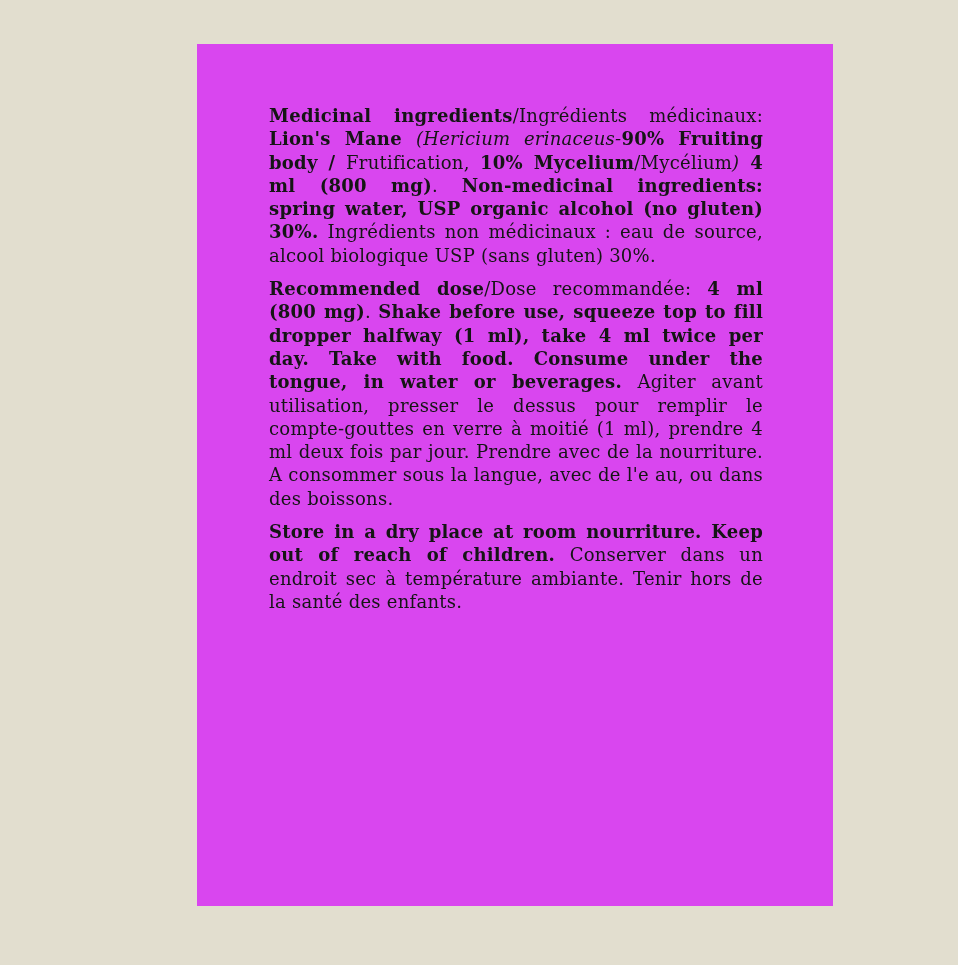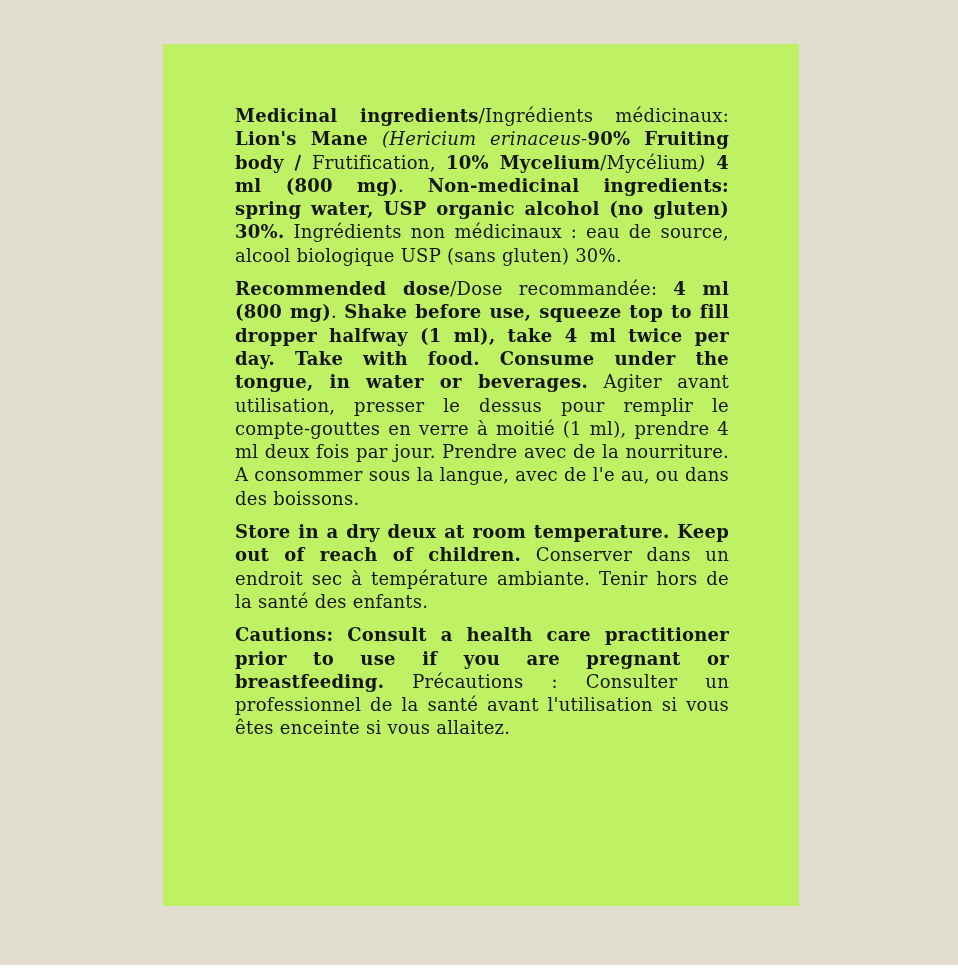--- a/index.html
+++ b/index.html
@@ -55,21 +55,20 @@
   }
   .run-regular {
     font-weight: 400;
   }
 </style>
 </head>
 <body>
 
 <div class="canvas" style="background: rgb(255, 255, 255);">
   <div class="beige-backdrop" style="background: rgb(226, 222, 207);"></div>
-  <div class="label-card" style="background: #bef264;">
+  <div class="label-card" style="background: #d946ef; margin-left: 34px;">
     <div class="label-text-block" style="color: rgb(21, 21, 21);">
         <p class="label-paragraph"><span class="run-bold">Medicinal ingredients</span><span class="run-regular">/Ingrédients médicinaux: </span><span class="run-bold">Lion's Mane </span><span class="run-italic">(Hericium erinaceus-</span><span class="run-bold">90% Fruiting body / </span><span class="run-regular">Frutification, </span><span class="run-bold">10% Mycelium</span><span class="run-regular">/Mycélium</span><span class="run-italic">)</span><span class="run-bold"> 4 ml (800 mg)</span><span class="run-regular">. </span><span class="run-bold">Non-medicinal ingredients: spring water, USP organic alcohol (no gluten) 30%.</span><span class="run-regular"> Ingrédients non médicinaux : eau de source, alcool biologique USP (sans gluten) 30%.</span></p>
         <p class="label-paragraph"><span class="run-bold">Recommended dose</span><span class="run-regular">/Dose recommandée: </span><span class="run-bold">4 ml (800 mg)</span><span class="run-regular">. </span><span class="run-bold">Shake before use, squeeze top to fill dropper halfway (1 ml), take 4 ml twice per day. Take with food. Consume under the tongue, in water or beverages.</span><span class="run-regular"> Agiter avant utilisation, presser le dessus pour remplir le compte-gouttes en verre à moitié (1 ml), prendre 4 ml deux fois par jour. Prendre avec de la nourriture. A consommer sous la langue, avec de l'e au, ou dans des boissons.</span></p>
-        <p class="label-paragraph"><span class="run-bold">Store in a dry deux at room temperature. Keep out of reach of children.</span><span class="run-regular"> Conserver dans un endroit sec à température ambiante. Tenir hors de la santé des enfants.</span></p>
-        <p class="label-paragraph"><span class="run-bold">Cautions: Consult a health care practitioner prior to use if you are pregnant or breastfeeding.</span><span class="run-regular"> Précautions : Consulter un professionnel de la santé avant l'utilisation si vous êtes enceinte si vous allaitez.</span></p>
+        <p class="label-paragraph"><span class="run-bold">Store in a dry place at room nourriture. Keep out of reach of children.</span><span class="run-regular"> Conserver dans un endroit sec à température ambiante. Tenir hors de la santé des enfants.</span></p>
       </div>
   </div>
 </div>
 
 </body></html>

